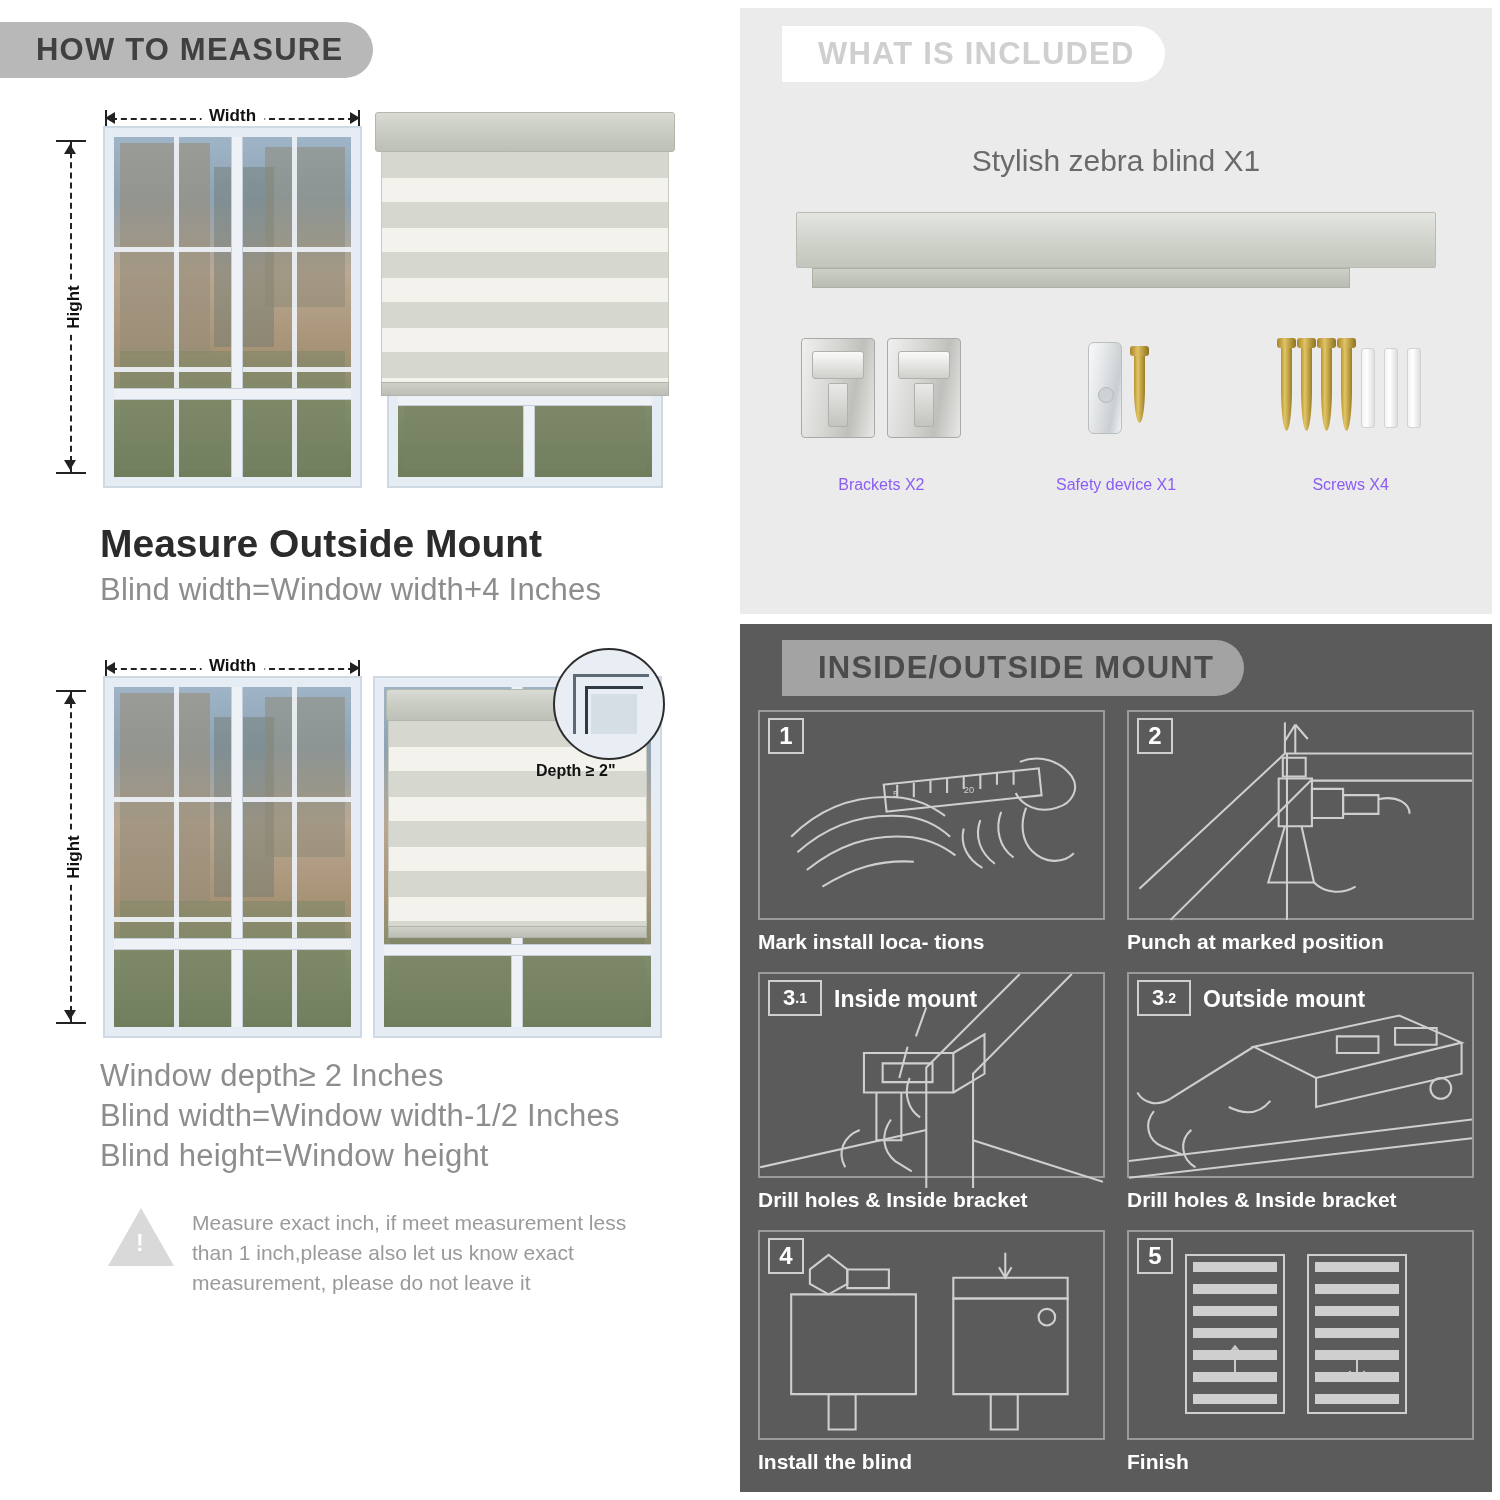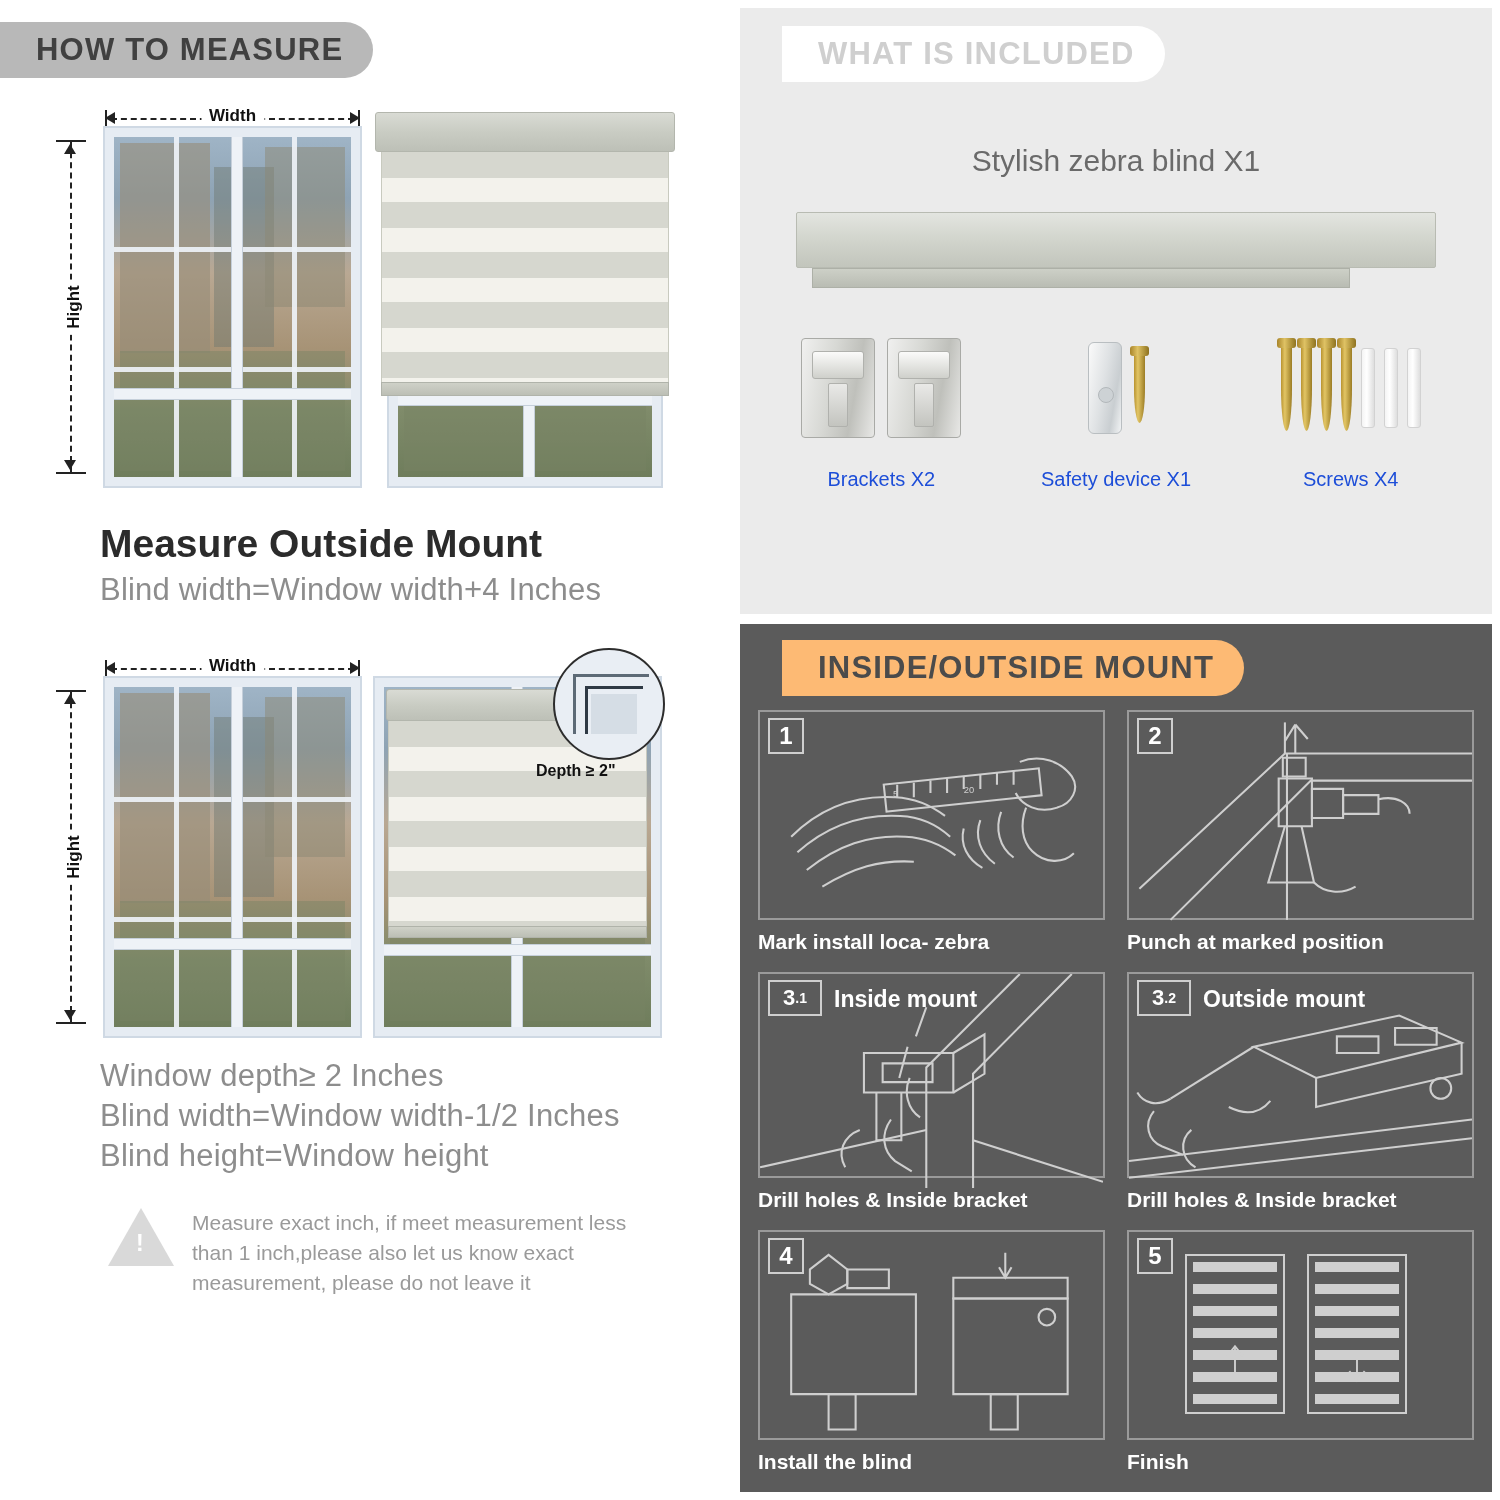--- a/index.html
+++ b/index.html
@@ -41,21 +41,21 @@
     margin-left: 0;
   }
   .pill-right {
     background: #ffffff;
     color: #cfcfcf;
     margin-top: 18px;
     margin-left: 42px;
     border-radius: 0 28px 28px 0;
   }
   .pill-right2 {
-    background: #fdba74;
+    background: #a3a3a3;
     color: #4b4b4b;
     margin-top: 16px;
     margin-left: 42px;
     border-radius: 0 28px 28px 0;
     text-align: center;
   }
 
   
   .diagram-block { position: relative; margin: 26px 0 0 0; padding-left: 60px; }
   .dimrow { position: relative; height: 32px; }
@@ -197,21 +197,21 @@
   .rail-bot {
     position: absolute; left: 16px; right: 86px; top: 56px; height: 20px;
     background: linear-gradient(180deg,#cdd0c7, #b9bcb3);
     border: 1px solid #adb0a7;
   }
   .parts-row {
     display: flex; margin-top: 38px; padding: 0 24px;
   }
   .part { flex: 1; text-align: center; }
   .part-art { height: 120px; display: flex; align-items: center; justify-content: center; gap: 12px; }
-  .part-label { font-size: 20px; color: #1d4ed8; margin-top: 20px; }
+  .part-label { font-size: 16px; color: #8b5cf6; margin-top: 28px; }
 
   .bracket {
     width: 74px; height: 100px; position: relative;
     background: linear-gradient(100deg,#f0f0ef 0%, #d7d8d4 40%, #bfc0bb 70%, #e8e8e6 100%);
     border: 1px solid #a9aaa6; border-radius: 4px;
   }
   .bracket::before {
     content: ""; position: absolute; left: 10px; right: 10px; top: 12px; height: 26px;
     background: linear-gradient(180deg,#fbfbfa,#cfd0cb);
     border: 1px solid #b0b1ad; border-radius: 3px;
@@ -474,21 +474,21 @@
                 <path d="M250 48 C270 40, 290 48, 300 62 C308 74, 300 88, 286 92 C268 98, 252 90, 246 78"></path>
                 <path d="M256 92 C250 108, 252 124, 262 134 C274 146, 292 146, 302 136"></path>
                 <path d="M232 96 C226 112, 230 130, 244 140"></path>
                 <path d="M212 104 C206 120, 212 136, 226 146"></path>
                 <path d="M196 112 C192 128, 200 142, 214 150"></path>
               </g>
               <text x="128" y="82" fill="#cfcfcf" font-size="9">5</text>
               <text x="196" y="78" fill="#cfcfcf" font-size="9">20</text>
             </svg>
           </div>
-          <div class="step-cap">Mark install loca- zebra</div>
+          <div class="step-cap">Mark install loca- tions</div>
         </div>
 
         <div class="step">
           <div class="step-art">
             <div class="step-num">2</div>
             <svg class="sketch" viewBox="0 0 330 210">
               <g fill="none" stroke="#cfcfcf" stroke-width="2">
                 <path d="M10 170 L150 40 L330 40"></path>
                 <path d="M150 40 L150 10"></path>
                 <path d="M40 200 L175 66 L330 66"></path>

